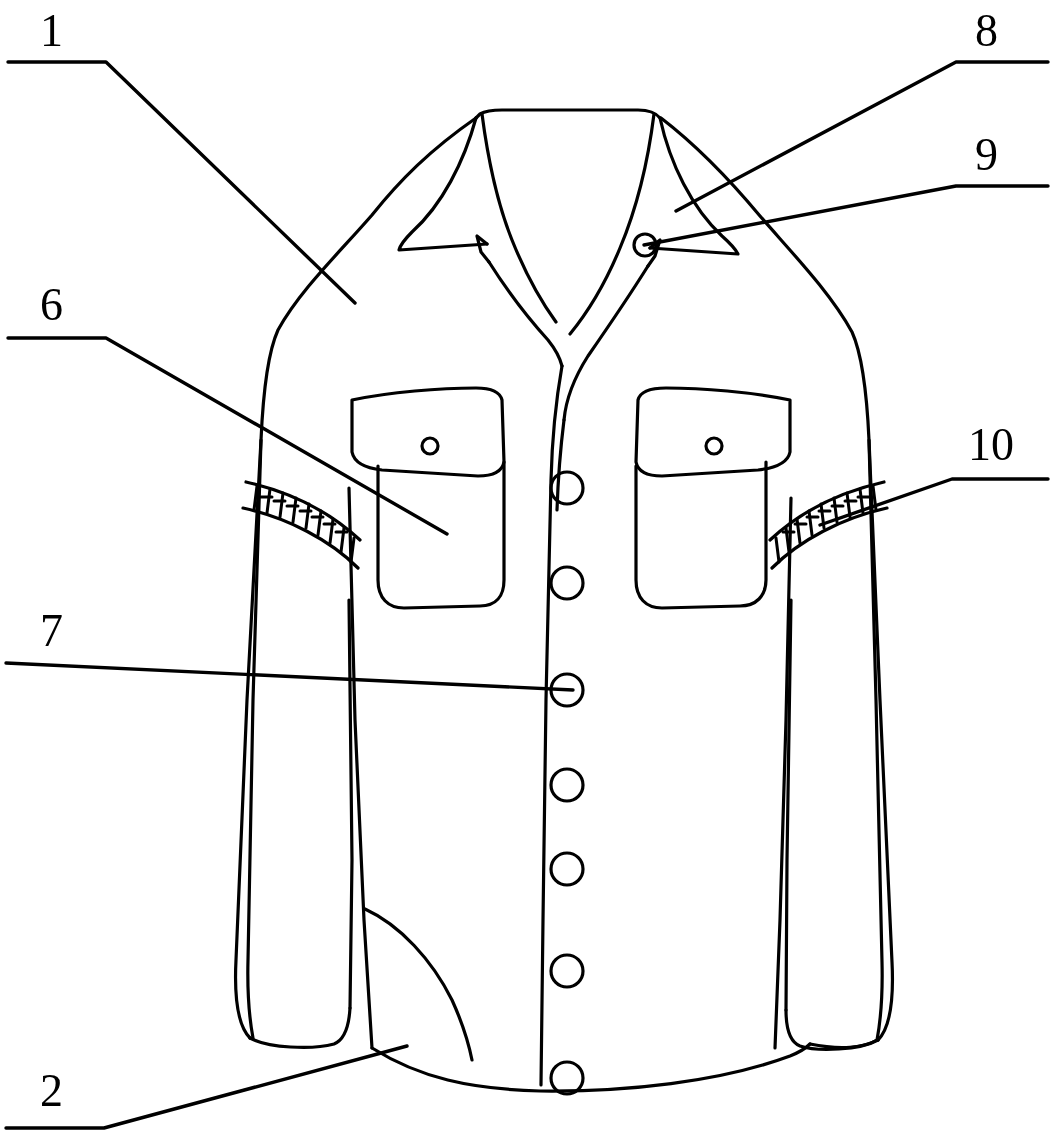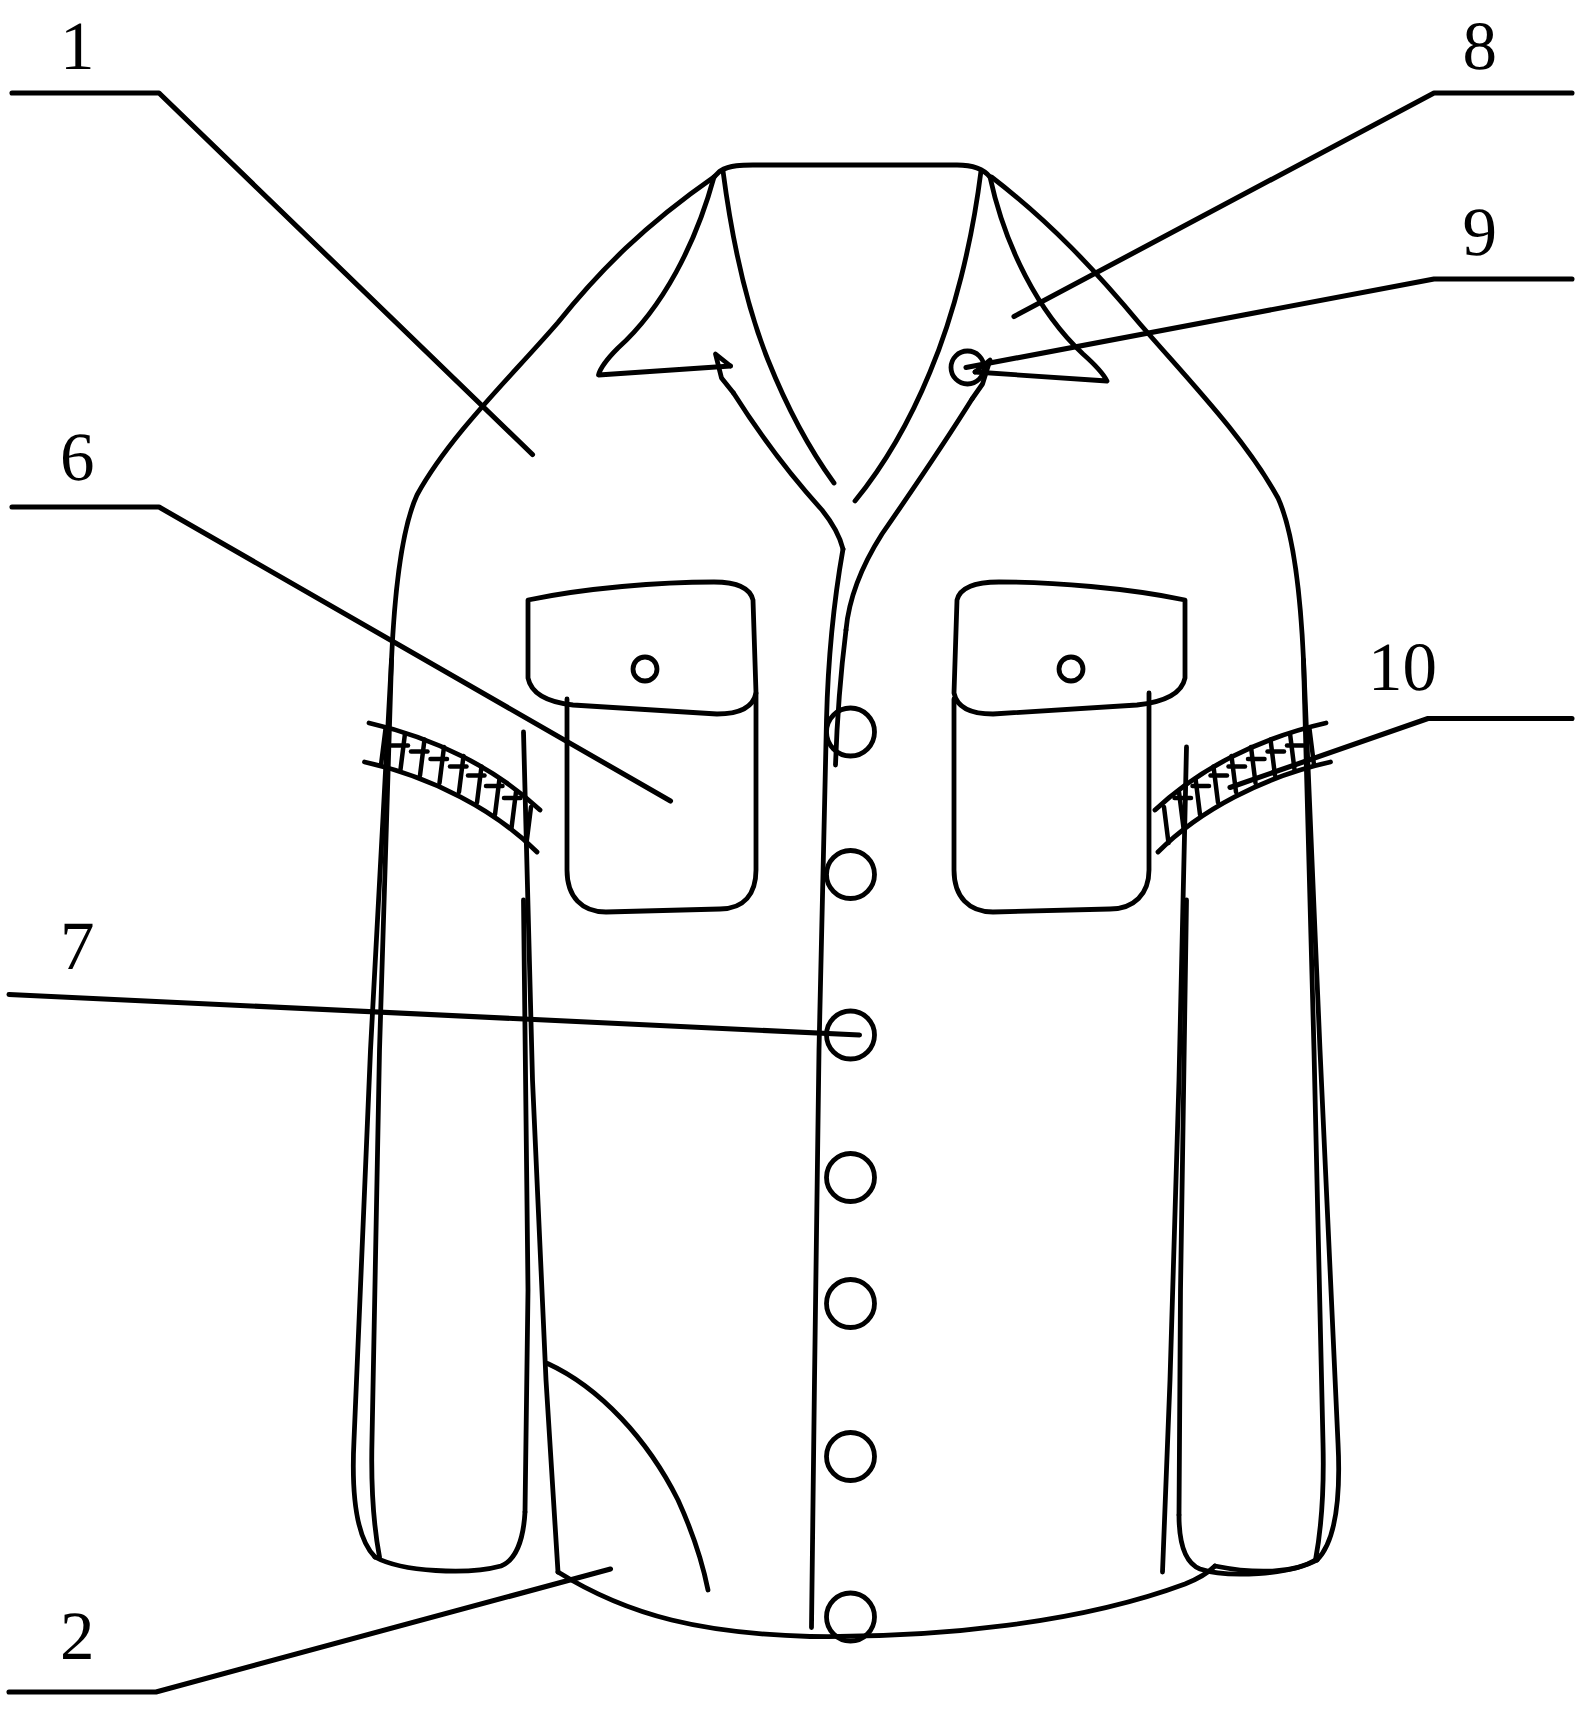--- a/index.html
+++ b/index.html
@@ -232,17 +232,17 @@
         <circle cx="567" cy="869" r="16"></circle>
         <circle cx="567" cy="971" r="16"></circle>
         <circle cx="567" cy="1078" r="16"></circle>
       </g>
     </svg>
 
   <div class="callout-label" style="left:40px;  top:8px;">1</div>
   <div class="callout-label" style="left:975px; top:8px;">8</div>
   <div class="callout-label" style="left:975px; top:132px;">9</div>
   <div class="callout-label" style="left:40px;  top:282px;">6</div>
-  <div class="callout-label" style="left:912px; top:422px;">10</div>
+  <div class="callout-label" style="left:968px; top:422px;">10</div>
   <div class="callout-label" style="left:40px;  top:608px;">7</div>
   <div class="callout-label" style="left:40px;  top:1068px;">2</div>
 
 </div>
 
 </body></html>

